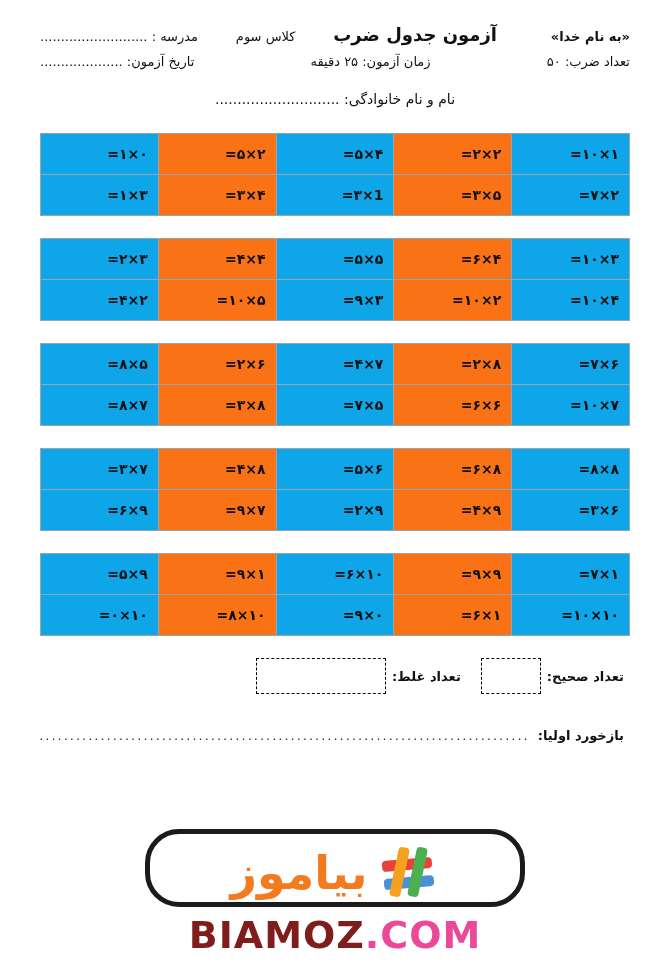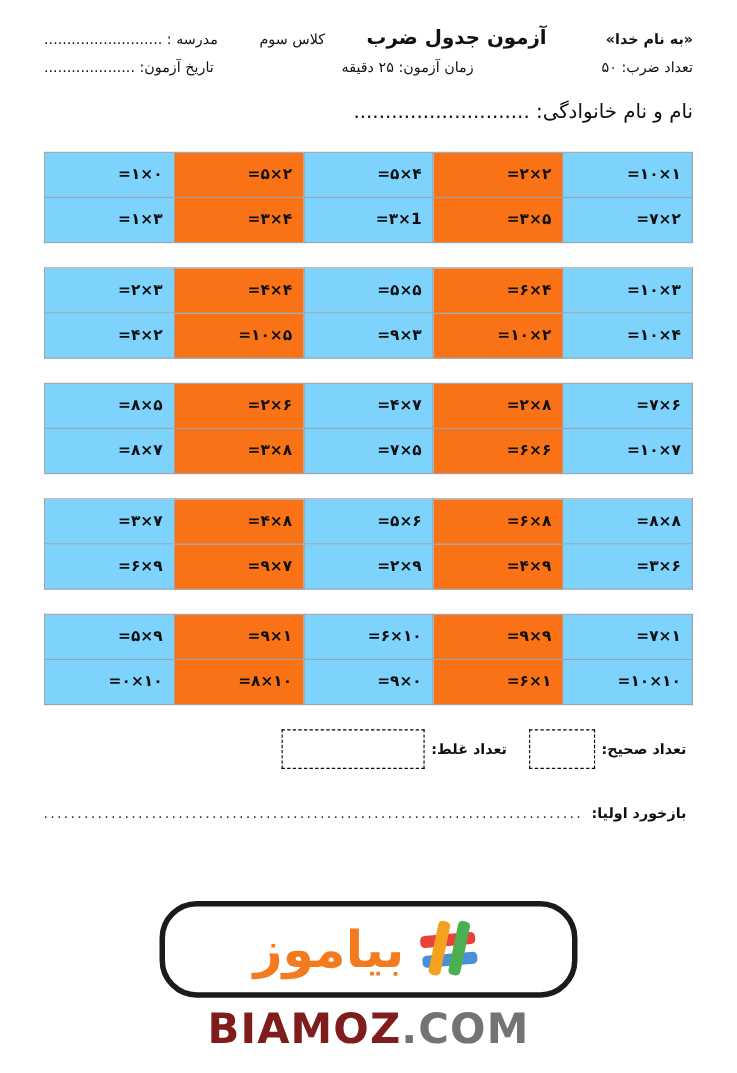--- a/index.html
+++ b/index.html
@@ -43,22 +43,22 @@
 
   .header-row2 {
     display: flex;
     flex-direction: row;
     justify-content: space-between;
     align-items: baseline;
     font-size: 13px;
     margin-bottom: 22px;
   }
   .name-row {
-    text-align: right;
-    font-size: 18px;
+    text-align: center;
+    font-size: 14px;
     margin-bottom: 26px;
   }
 
   
   .qtable {
     width: 100%;
     border-collapse: collapse;
     table-layout: fixed;
     margin-bottom: 22px;
   }
@@ -68,21 +68,21 @@
     font-size: 14px;
     padding: 0 10px;
     text-align: right;
     font-weight: bold;
     letter-spacing: 0.5px;
   }
   .qtable td.shade {
     background: #f97316;
   }
   .qtable td.plain {
-    background: #7dd3fc;
+    background: #0ea5e9;
   }
 
   
   .footer {
     margin-top: 10px;
   }
   .score-row {
     display: flex;
     flex-direction: row;
     align-items: center;
@@ -135,21 +135,21 @@
     transform: translateX(-50%);
     bottom: 18px;
     width: 380px;
     text-align: center;
     pointer-events: none;
   }
   .logo-badge {
     background: #ffffff;
     border: 5px solid #1b1b1b;
     border-radius: 34px;
-    padding: 10px 16px 10px 16px;
+    padding: 10px 16px 0 16px;
     display: flex;
     flex-direction: row-reverse;
     align-items: center;
     justify-content: center;
     gap: 10px;
     box-sizing: border-box;
   }
   .logo-fa {
     font-size: 46px;
     font-weight: bold;
@@ -172,21 +172,21 @@
   .bar.h1 { width: 50px; height: 11px; background: #e8423a; left: 4px; top: 15px; transform: rotate(-5deg); }
   .bar.h2 { width: 50px; height: 11px; background: #4a90d9; left: 6px; top: 33px; transform: rotate(-5deg); }
   .logo-text {
     margin-top: 6px;
     font-size: 38px;
     font-weight: bold;
     letter-spacing: 1px;
     direction: ltr;
   }
   .logo-text .biamoz { color: #7f1d1d; }
-  .logo-text .com { color: #737373; }
+  .logo-text .com { color: #ec4899; }
 </style>
 </head>
 <body>
 
 <div class="page">
 
   <div class="header-row">
     <div class="cell hdr-bism">«به نام خدا»</div>
     <div class="cell hdr-title">آزمون جدول ضرب</div>
     <div class="cell hdr-grade">کلاس سوم</div>

